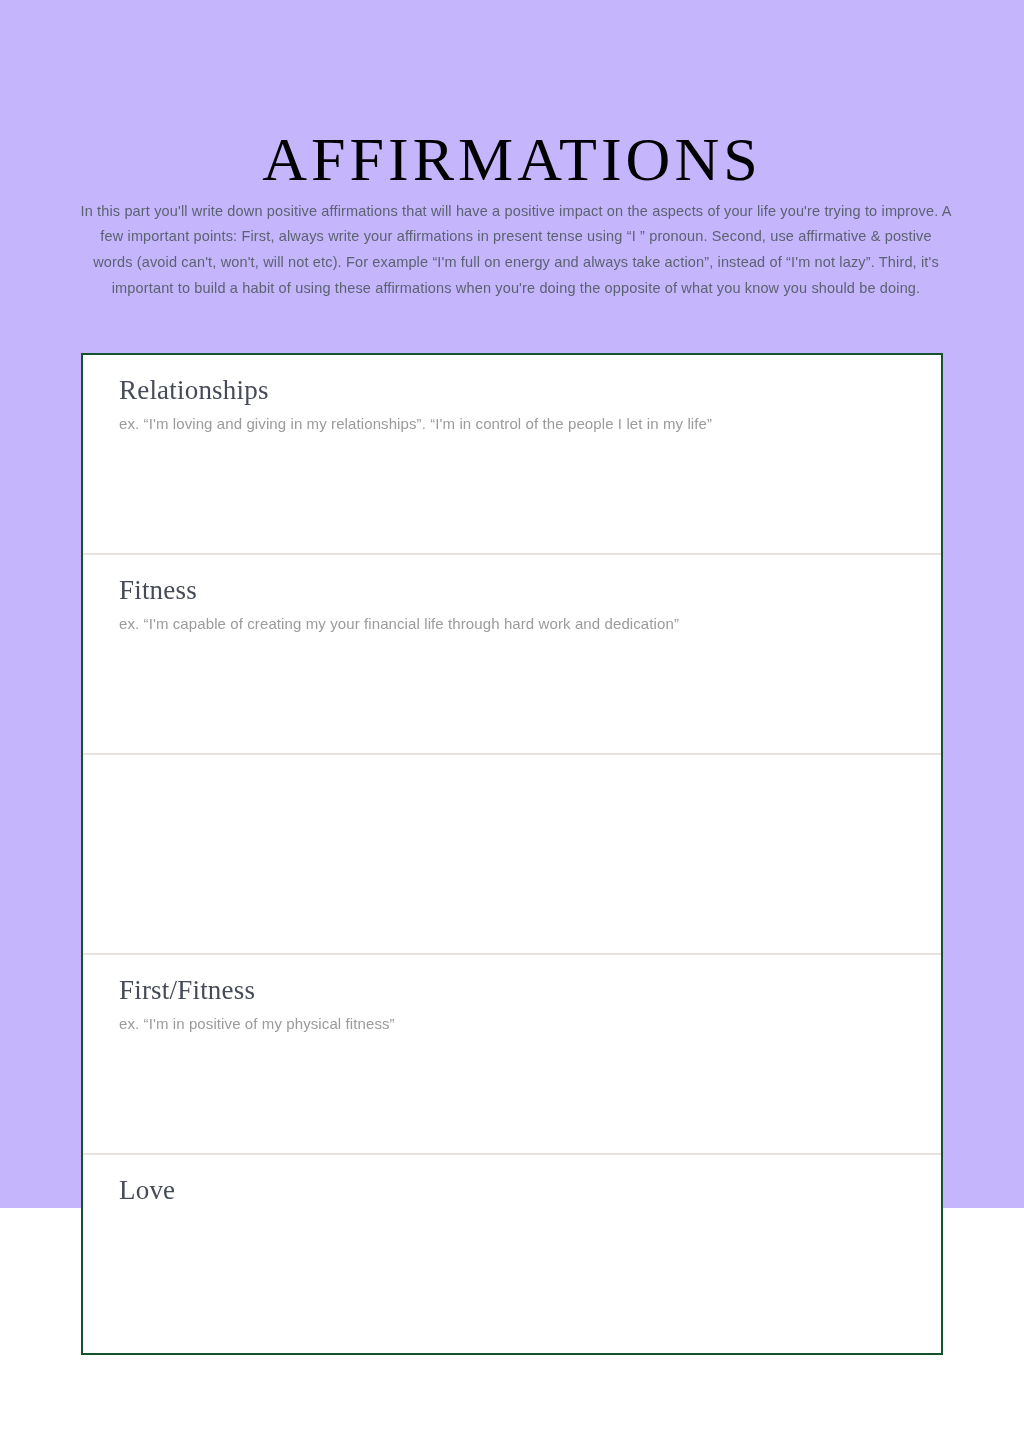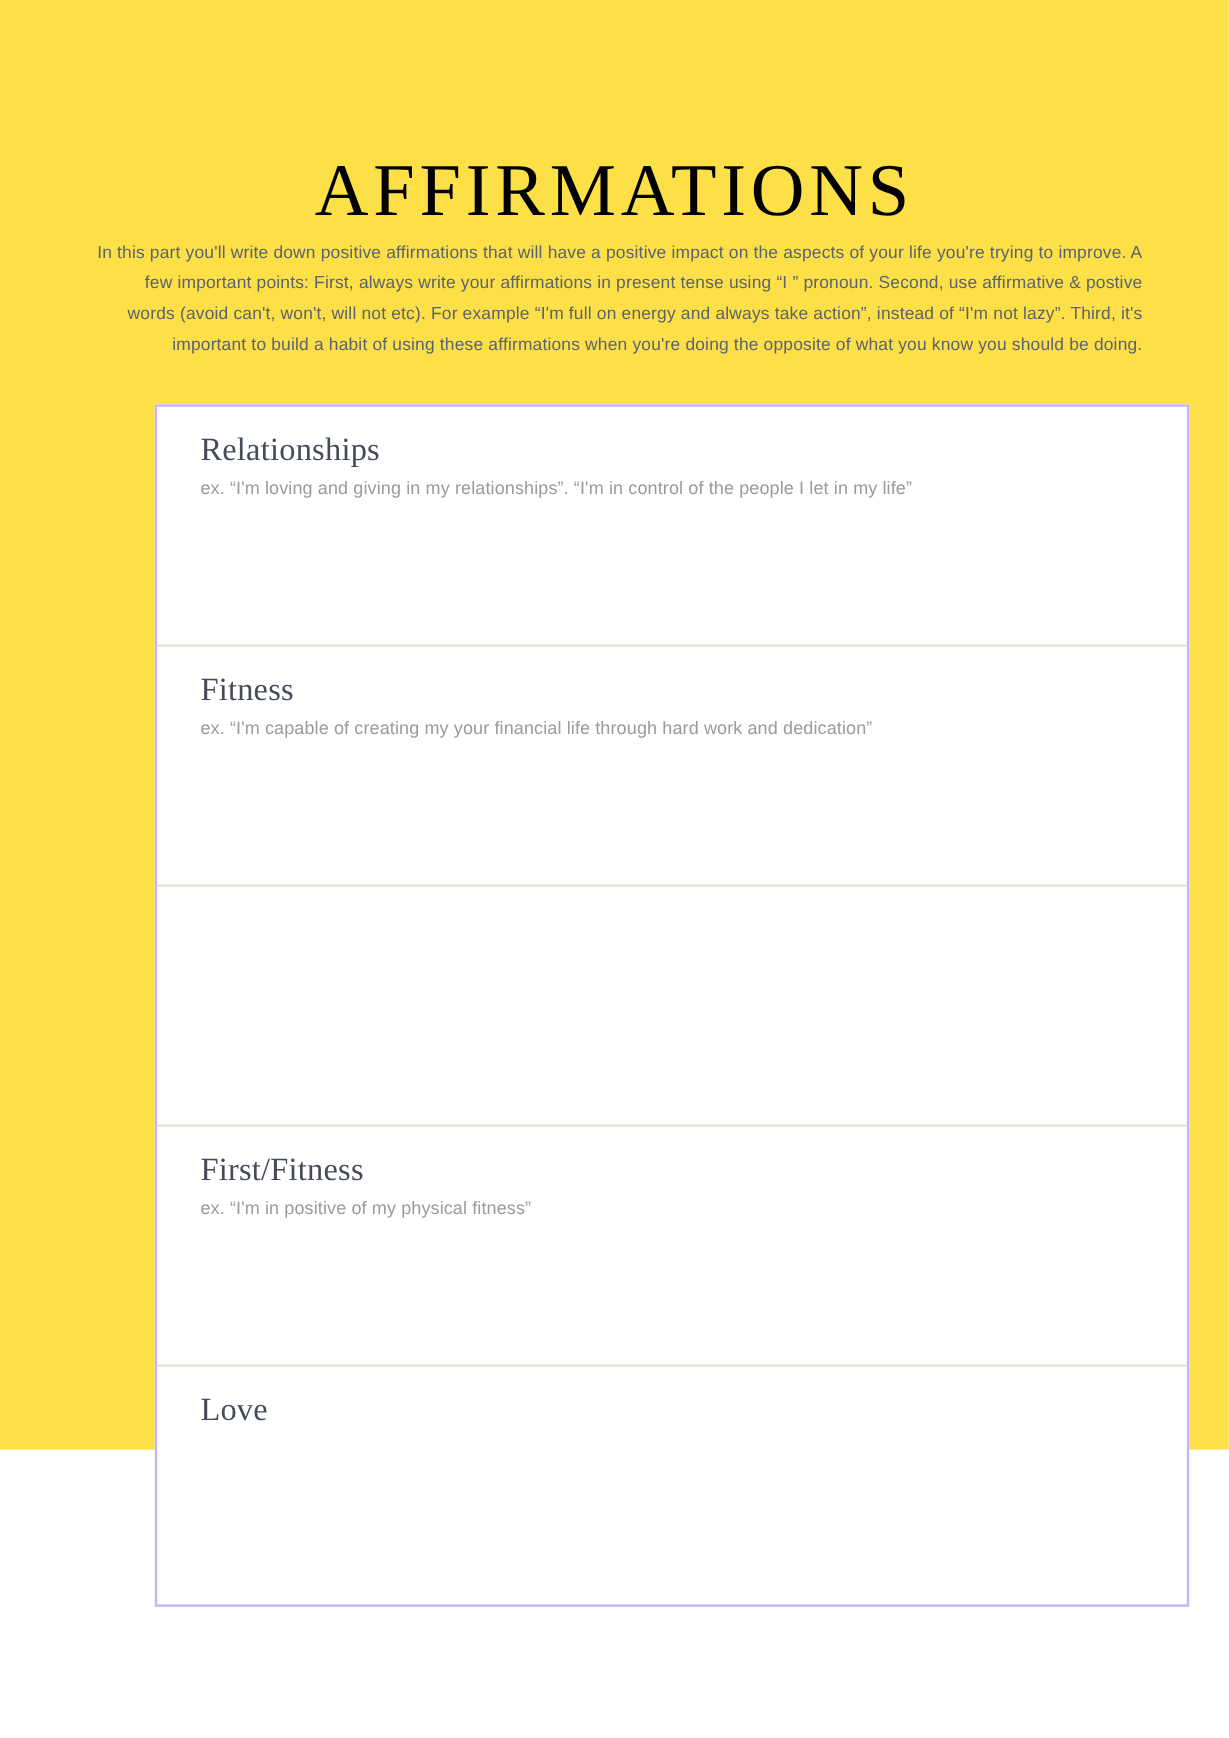--- a/index.html
+++ b/index.html
@@ -14,21 +14,21 @@
     position: relative;
     font-family: "Liberation Sans", sans-serif;
     -webkit-font-smoothing: antialiased;
     overflow: hidden;
   }
 
   .page {
     position: relative;
     width: 1024px;
     height: 1208px;
-    background: #fde047;
+    background: #c4b5fd;
   }
 
   
   .page-title {
     position: absolute;
     left: 0;
     top: 80px;
     width: 1024px;
     text-align: center;
     font-family: "Liberation Serif", "DejaVu Serif", serif;
@@ -44,34 +44,33 @@
   .intro {
     position: absolute;
     left: 80px;
     top: 184px;
     width: 872px;
     font-family: "Liberation Sans", sans-serif;
     font-size: 14.5px;
     line-height: 25.8px;
     color: #5c6370;
     letter-spacing: 0.15px;
-    text-align: right;
+    text-align: center;
   }
 
   
   .sections-table {
     position: absolute;
     left: 81px;
-    top: 337px;
+    top: 353px;
     width: 862px;
     height: 1002px;
     box-sizing: border-box;
-    border: 2px solid #c4b5fd;
+    border: 2px solid #14532d;
     background: #ffffff;
-    margin-left: 48px;
   }
 
   .section-row {
     position: relative;
     box-sizing: border-box;
     height: 200px;
     border-bottom: 2px solid #e9e4db;
     padding: 18px 0 0 36px;
   }
   .section-row:last-child {

